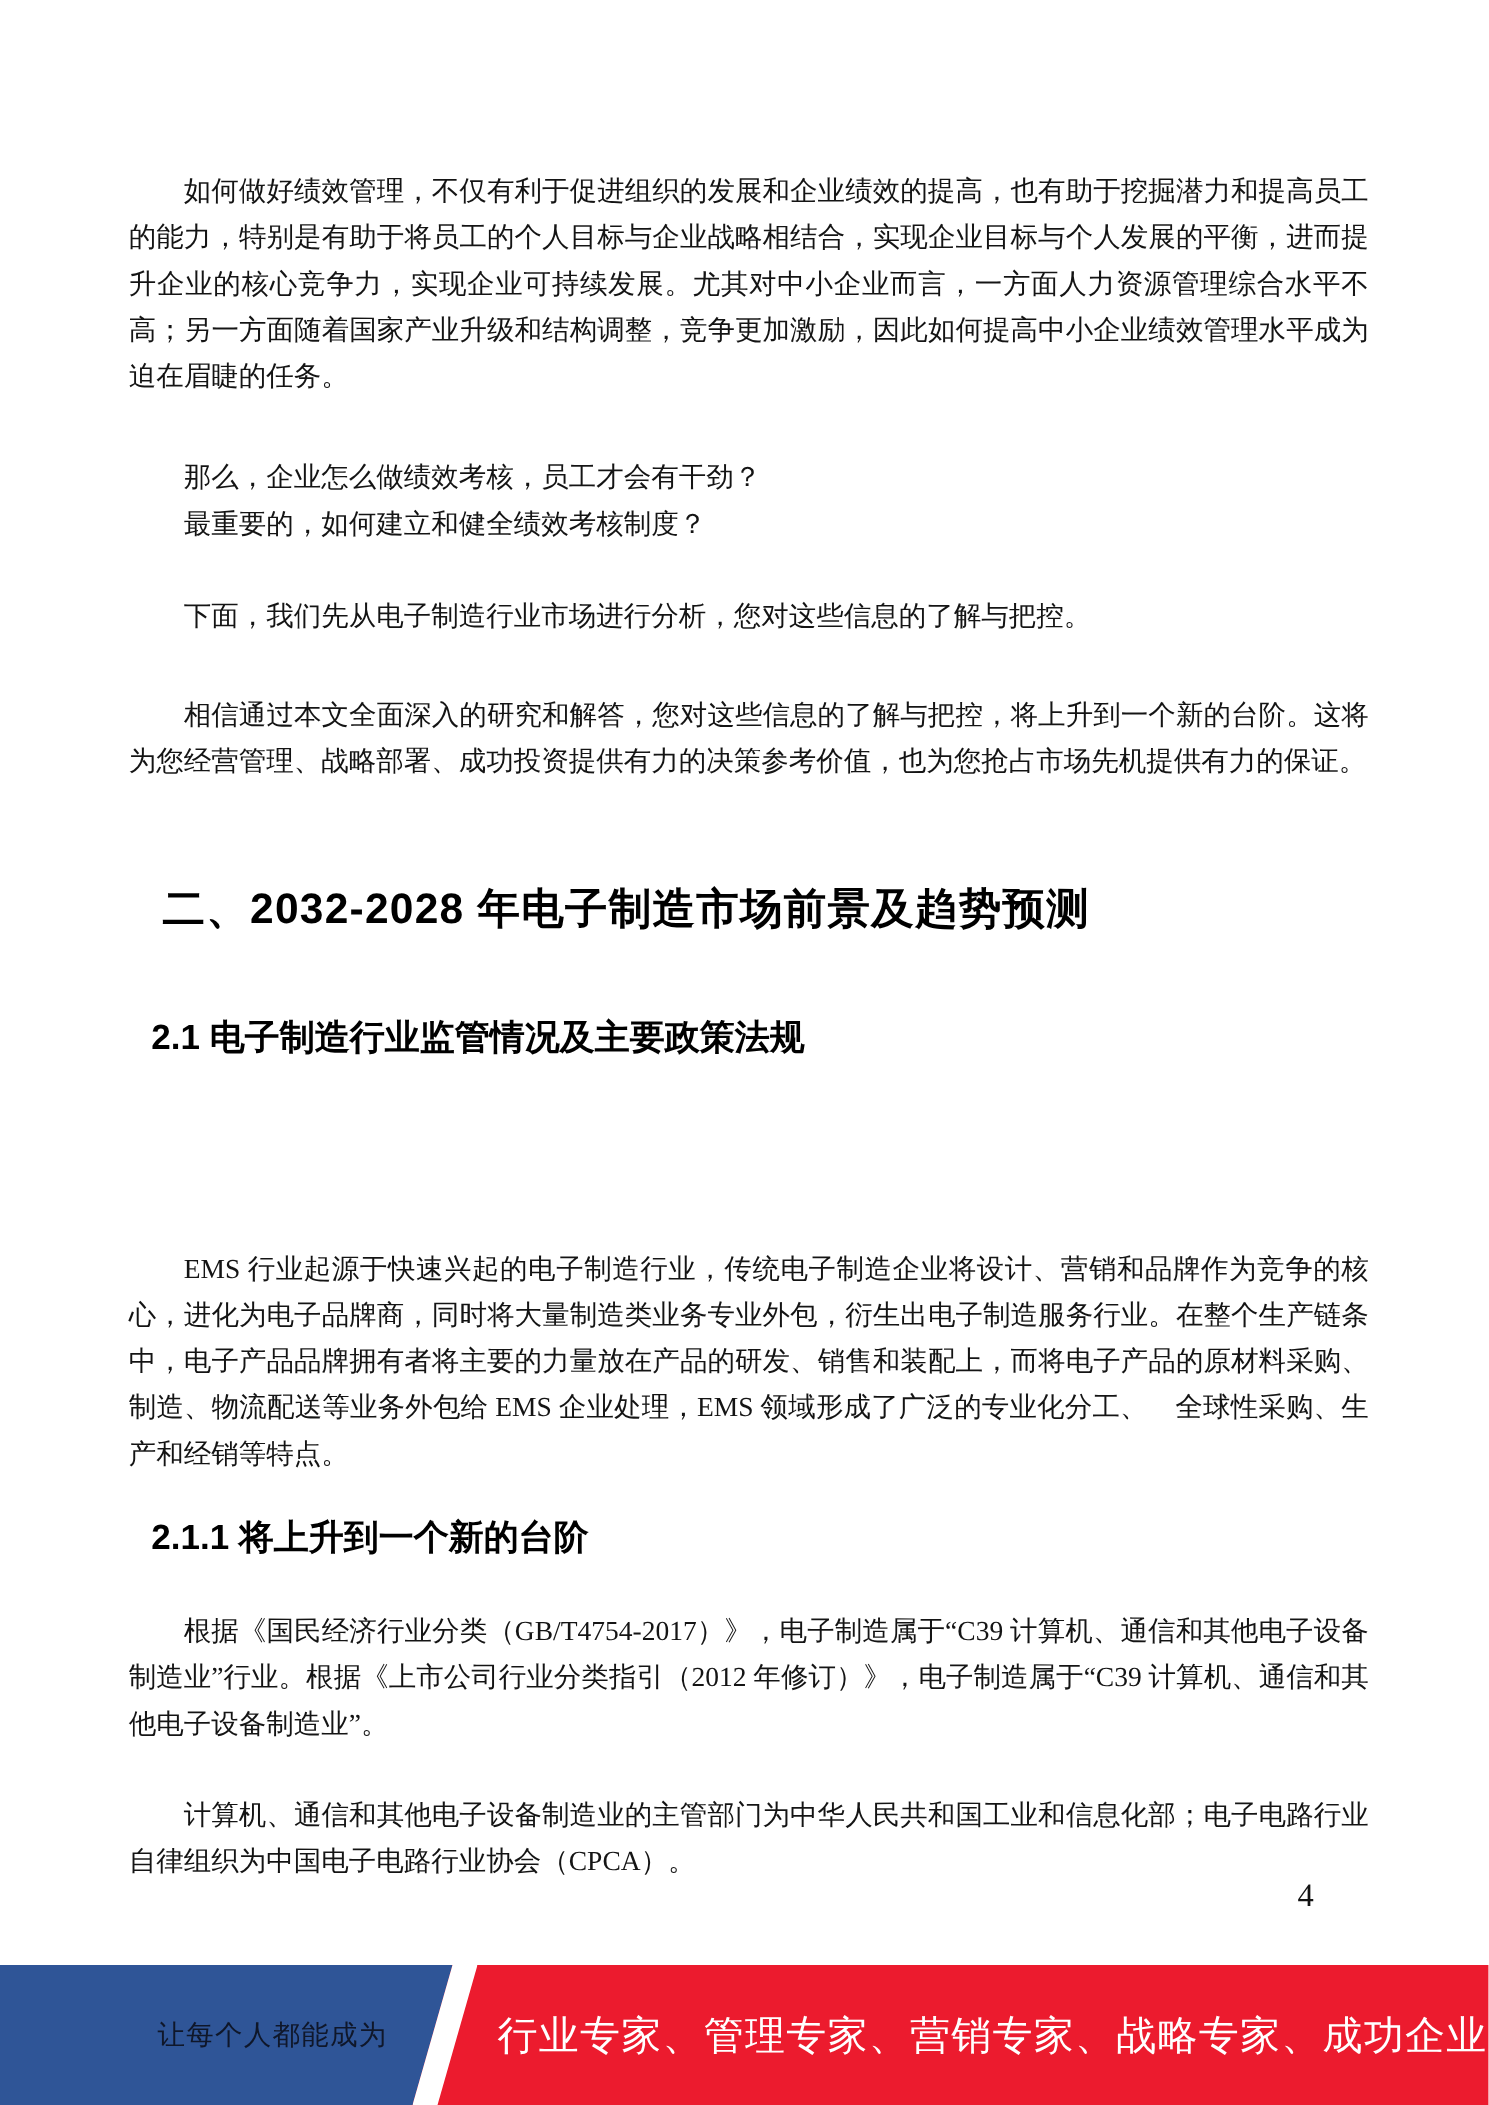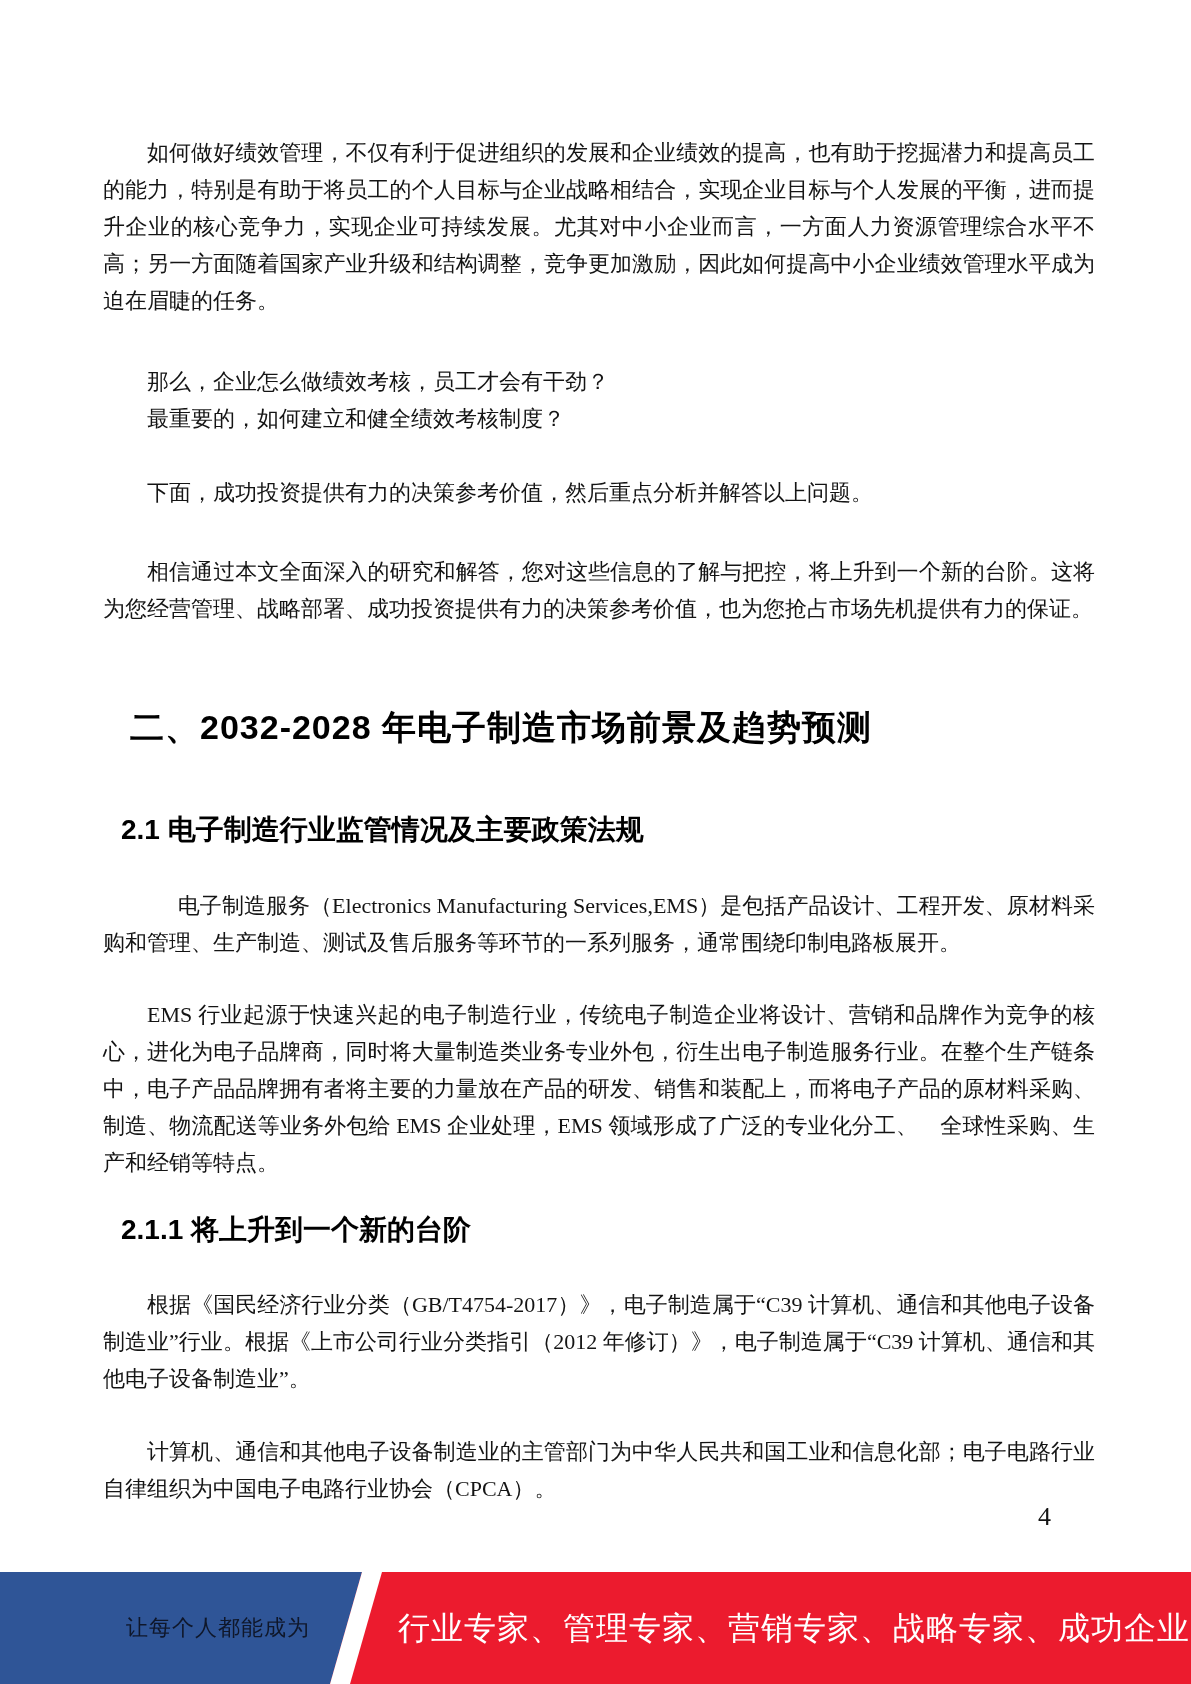--- a/index.html
+++ b/index.html
@@ -87,29 +87,28 @@
 <body>
 
 <div class="page">
 
 
   <div class="para" style="top:134px;">如何做好绩效管理，不仅有利于促进组织的发展和企业绩效的提高，也有助于挖掘潜力和提高员工的能力，特别是有助于将员工的个人目标与企业战略相结合，实现企业目标与个人发展的平衡，进而提升企业的核心竞争力，实现企业可持续发展。尤其对中小企业而言，一方面人力资源管理综合水平不高；另一方面随着国家产业升级和结构调整，竞争更加激励，因此如何提高中小企业绩效管理水平成为迫在眉睫的任务。</div>
 
   <div class="para" style="top:363px;">那么，企业怎么做绩效考核，员工才会有干劲？</div>
   <div class="para" style="top:400px;">最重要的，如何建立和健全绩效考核制度？</div>
 
-  <div class="para" style="top:474px;">下面，成功投资提供有力的决策参考价值，然后重点分析并解答以上问题。</div>
+  <div class="para" style="top:474px;">下面，我们先从电子制造行业市场进行分析，您对这些信息的了解与把控。</div>
 
   <div class="para" style="top:553px;">相信通过本文全面深入的研究和解答，您对这些信息的了解与把控，将上升到一个新的台阶。这将为您经营管理、战略部署、成功投资提供有力的决策参考价值，也为您抢占市场先机提供有力的保证。</div>
 
   <div class="heading heading-1">二、2032-2028 年电子制造市场前景及趋势预测</div>
 
   <div class="heading heading-2">2.1 电子制造行业监管情况及主要政策法规</div>
 
-  <div class="para big-indent" style="top:887px;">电子制造服务（Electronics Manufacturing Services,EMS）是包括产品设计、工程开发、原材料采购和管理、生产制造、测试及售后服务等环节的一系列服务，通常围绕印制电路板展开。</div>
 
   <div class="para" style="top:996px;">EMS 行业起源于快速兴起的电子制造行业，传统电子制造企业将设计、营销和品牌作为竞争的核心，进化为电子品牌商，同时将大量制造类业务专业外包，衍生出电子制造服务行业。在整个生产链条中，电子产品品牌拥有者将主要的力量放在产品的研发、销售和装配上，而将电子产品的原材料采购、制造、物流配送等业务外包给 EMS 企业处理，EMS 领域形成了广泛的专业化分工、　全球性采购、生产和经销等特点。</div>
 
   <div class="heading heading-3">2.1.1 将上升到一个新的台阶</div>
 
   <div class="para" style="top:1286px;">根据《国民经济行业分类（GB/T4754-2017）》，电子制造属于“C39 计算机、通信和其他电子设备制造业”行业。根据《上市公司行业分类指引（2012 年修订）》，电子制造属于“C39 计算机、通信和其他电子设备制造业”。</div>
 
   <div class="para" style="top:1433px;">计算机、通信和其他电子设备制造业的主管部门为中华人民共和国工业和信息化部；电子电路行业自律组织为中国电子电路行业协会（CPCA）。</div>
 
   <div class="page-number">4</div>

